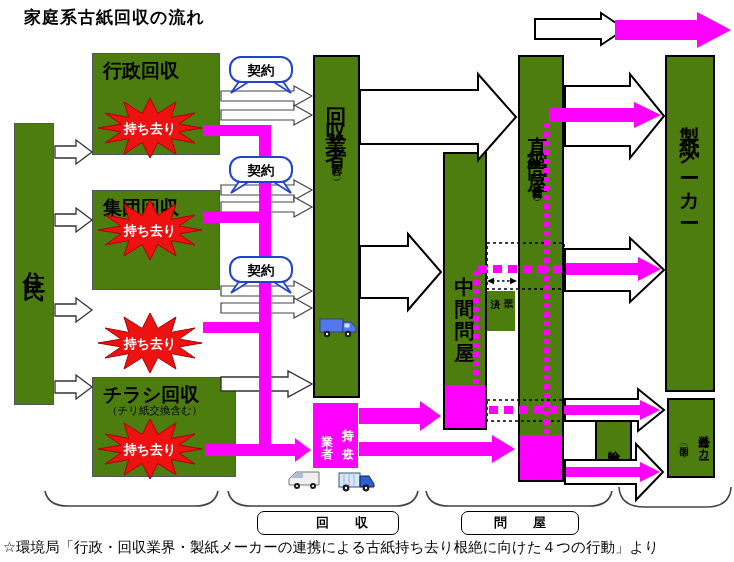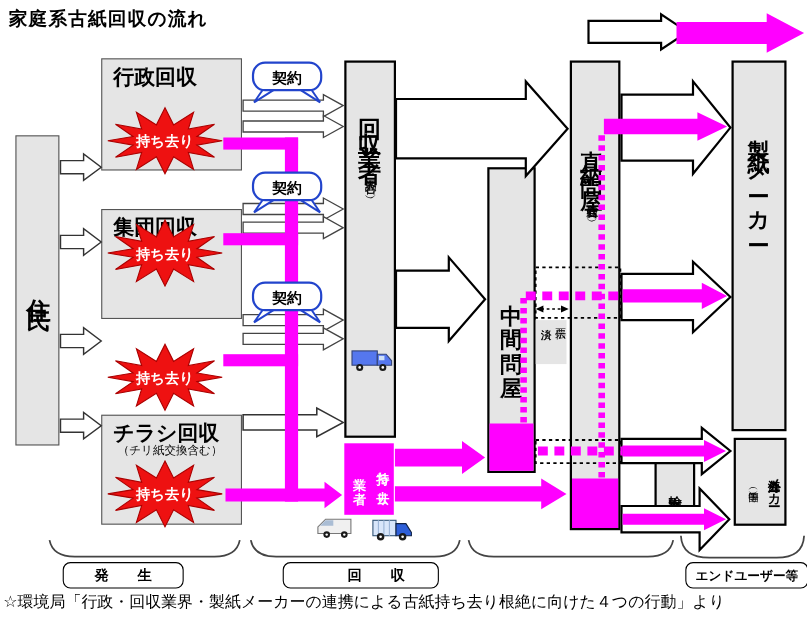--- a/index.html
+++ b/index.html
@@ -1,22 +1,22 @@
 <!DOCTYPE html>
 <html><head>
 <meta charset="utf-8">
 <style>
   html,body{margin:0;padding:0;background:#fff;}
   #stage{position:relative;width:734px;height:562px;background:#fff;overflow:hidden;
          font-family:"DejaVu Sans","Liberation Sans",sans-serif;color:#000;}
   .abs{position:absolute;}
-  .box{position:absolute;background:#e5e5e5;box-sizing:border-box;}
+  .box{position:absolute;background:#4d7c0f;box-sizing:border-box;}
   .thinbox{border:1px solid #555;}
   .thickbox{border:2px solid #000;}
-  #title{left:8px;top:6px;font-size:17px;font-weight:bold;letter-spacing:1px;}
+  #title{left:24px;top:6px;font-size:17px;font-weight:bold;letter-spacing:1px;}
   
   .srclabel{font-size:19px;font-weight:bold;line-height:1.18;padding:5px 0 0 10px;}
   .srcnote{font-size:10.5px;padding-left:14px;line-height:1.1;}
   
   .vtext{writing-mode:vertical-rl;box-sizing:border-box;height:100%;width:100%;}
   .vcenter{text-align:center;}
   #residents-text{line-height:38px;font-size:22px;font-weight:bold;letter-spacing:9px;}
   #collector-text{line-height:43px;padding-top:34px;}
   #collector-text .big{font-size:21px;font-weight:bold;letter-spacing:13px;}
   #collector-text .small{font-size:11px;padding-top:10px;letter-spacing:1px;}
@@ -53,21 +53,21 @@
   <div class="box thinbox" style="left:14px;top:123px;width:40px;height:282px;">
     <div class="vtext vcenter" id="residents-text">住民</div>
   </div>
 
   <div class="box thinbox" style="left:92px;top:53px;width:128px;height:102px;">
     <div class="srclabel">行政回収</div>
   </div>
   <div class="box thinbox" style="left:92px;top:162px;width:128px;height:100px;margin-top:28px;">
     <div class="srclabel">集団回収</div>
   </div>
-  <div class="box thinbox" style="left:92px;top:377px;width:128px;height:100px;">
+  <div class="box thinbox" style="left:92px;top:377px;width:144px;height:100px;">
     <div class="srclabel">チラシ回収</div>
     <div class="srcnote">（チリ紙交換含む）</div>
   </div>
 
   <div class="box thickbox" style="left:313px;top:55px;width:47px;height:343px;">
     <div class="vtext" id="collector-text"><span class="big">回収業者</span><span class="small">（個人含む）</span></div>
   </div>
 
   <div class="box" id="carrybox" style="left:313px;top:403px;width:45px;height:65px;">
     <div class="vtext" id="carry-text">
@@ -101,28 +101,25 @@
     <div class="vtext" id="overseas-text">
       <div class="col1">海外メーカー</div>
       <div class="col2">（中国等）</div>
     </div>
   </div>
 
   <div class="box thickbox" style="left:595px;top:415px;width:37px;height:58px;">
     <div class="vtext" id="exporter-text">輸出商社</div>
   </div>
 
-  <div class="pill" style="left:57px;top:511px;width:108px;height:22px;">
-      <span>発　　生</span>
-    </div>
   <div class="pill" style="left:257px;top:511px;width:112px;height:22px;padding-left:28px;">
       <span>回　　収</span>
     </div>
-  <div class="pill" style="left:623px;top:511px;width:110px;height:22px;font-size:11.5px;">
-      <span>エンドユーザー等</span>
+  <div class="pill" style="left:461px;top:511px;width:116px;height:22px;">
+      <span>問　　屋</span>
     </div>
 
   <div class="abs" id="source-note">☆環境局「行政・回収業界・製紙メーカーの連携による古紙持ち去り根絶に向けた４つの行動」より</div>
 
   <div class="legend-text" style="left:536px;top:22px;width:64px;color:#000;">正常ルート</div>
   <div class="legend-text" style="left:616px;top:24px;width:82px;color:#fff;">持ち去りルート</div>
 
   <svg id="overlay" width="734" height="562" viewBox="0 0 734 562">
     <defs>
       <g id="burst">

